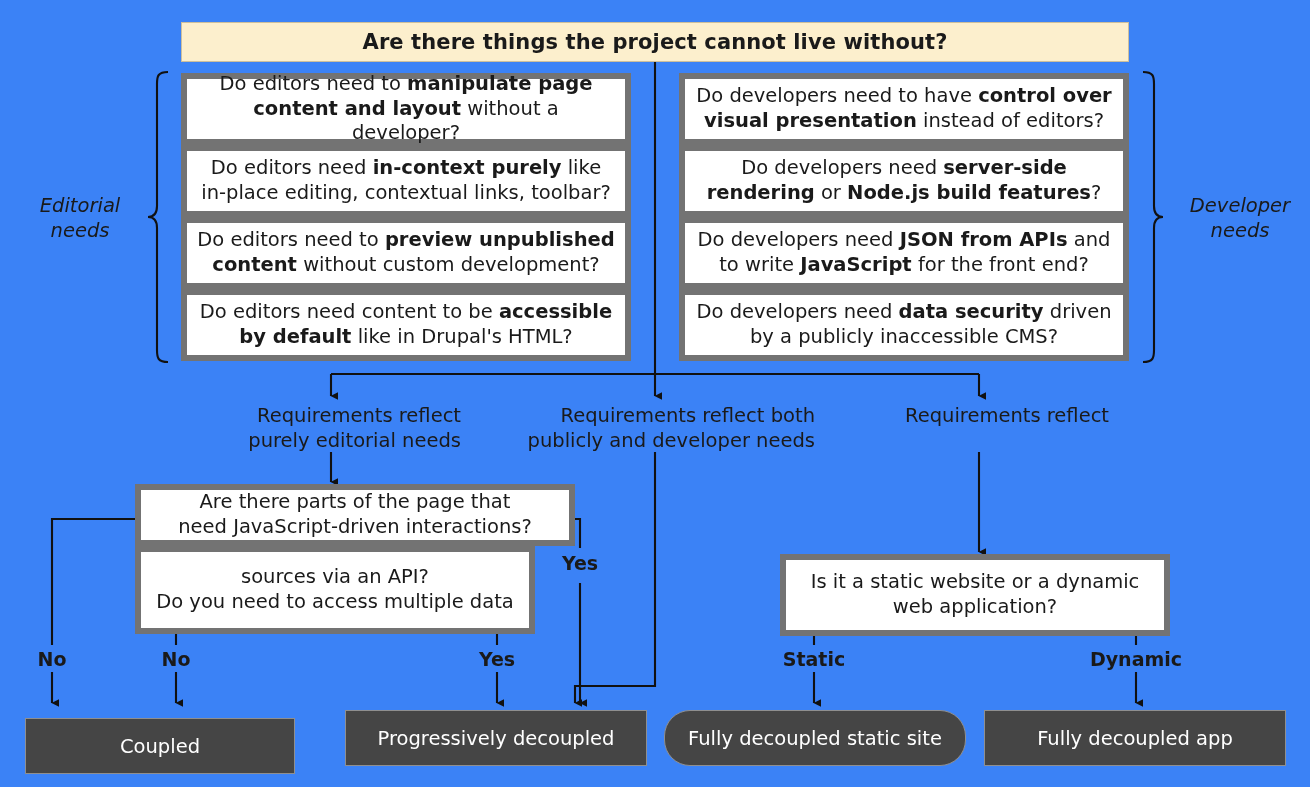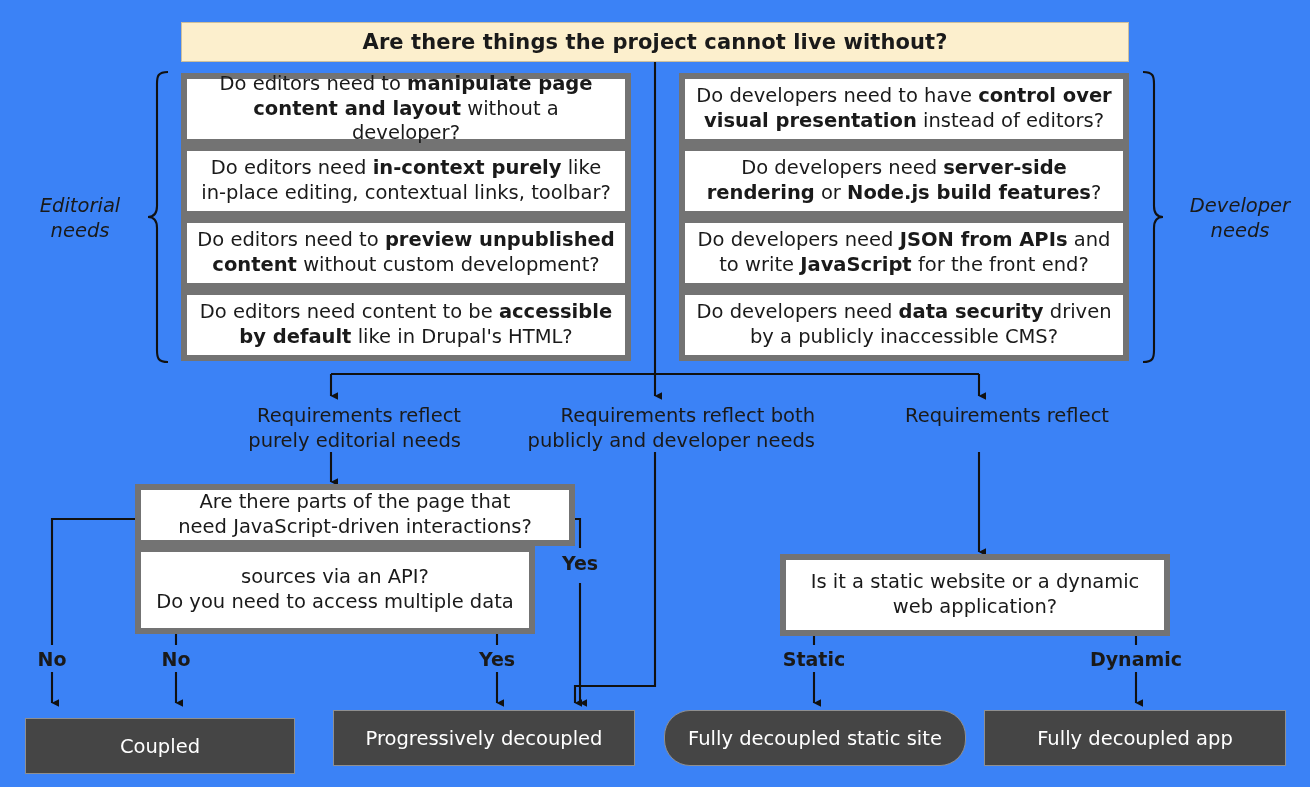--- a/index.html
+++ b/index.html
@@ -177,21 +177,21 @@
   <div class="edgelabel" style="left:22px;top:648px;width:60px;">No</div>
   <div class="edgelabel" style="left:146px;top:648px;width:60px;">No</div>
   <div class="edgelabel" style="left:467px;top:648px;width:60px;">Yes</div>
   <div class="edgelabel" style="left:550px;top:552px;width:60px;">Yes</div>
   <div class="edgelabel" style="left:764px;top:648px;width:100px;">Static</div>
   <div class="edgelabel" style="left:1076px;top:648px;width:120px;">Dynamic</div>
 
   <div class="result" style="left:25px;top:710px;width:270px;height:56px;margin-top:8px;">
     <span>Coupled</span>
   </div>
-  <div class="result" style="left:333px;top:710px;width:302px;height:56px;">
+  <div class="result" style="left:345px;top:710px;width:302px;height:56px;">
     <span>Progressively decoupled</span>
   </div>
   <div class="result" style="left:664px;top:710px;width:302px;height:56px;border-radius:26px;">
     <span>Fully decoupled static site</span>
   </div>
   <div class="result" style="left:984px;top:710px;width:302px;height:56px;">
     <span>Fully decoupled app</span>
   </div>
 
 </div>

